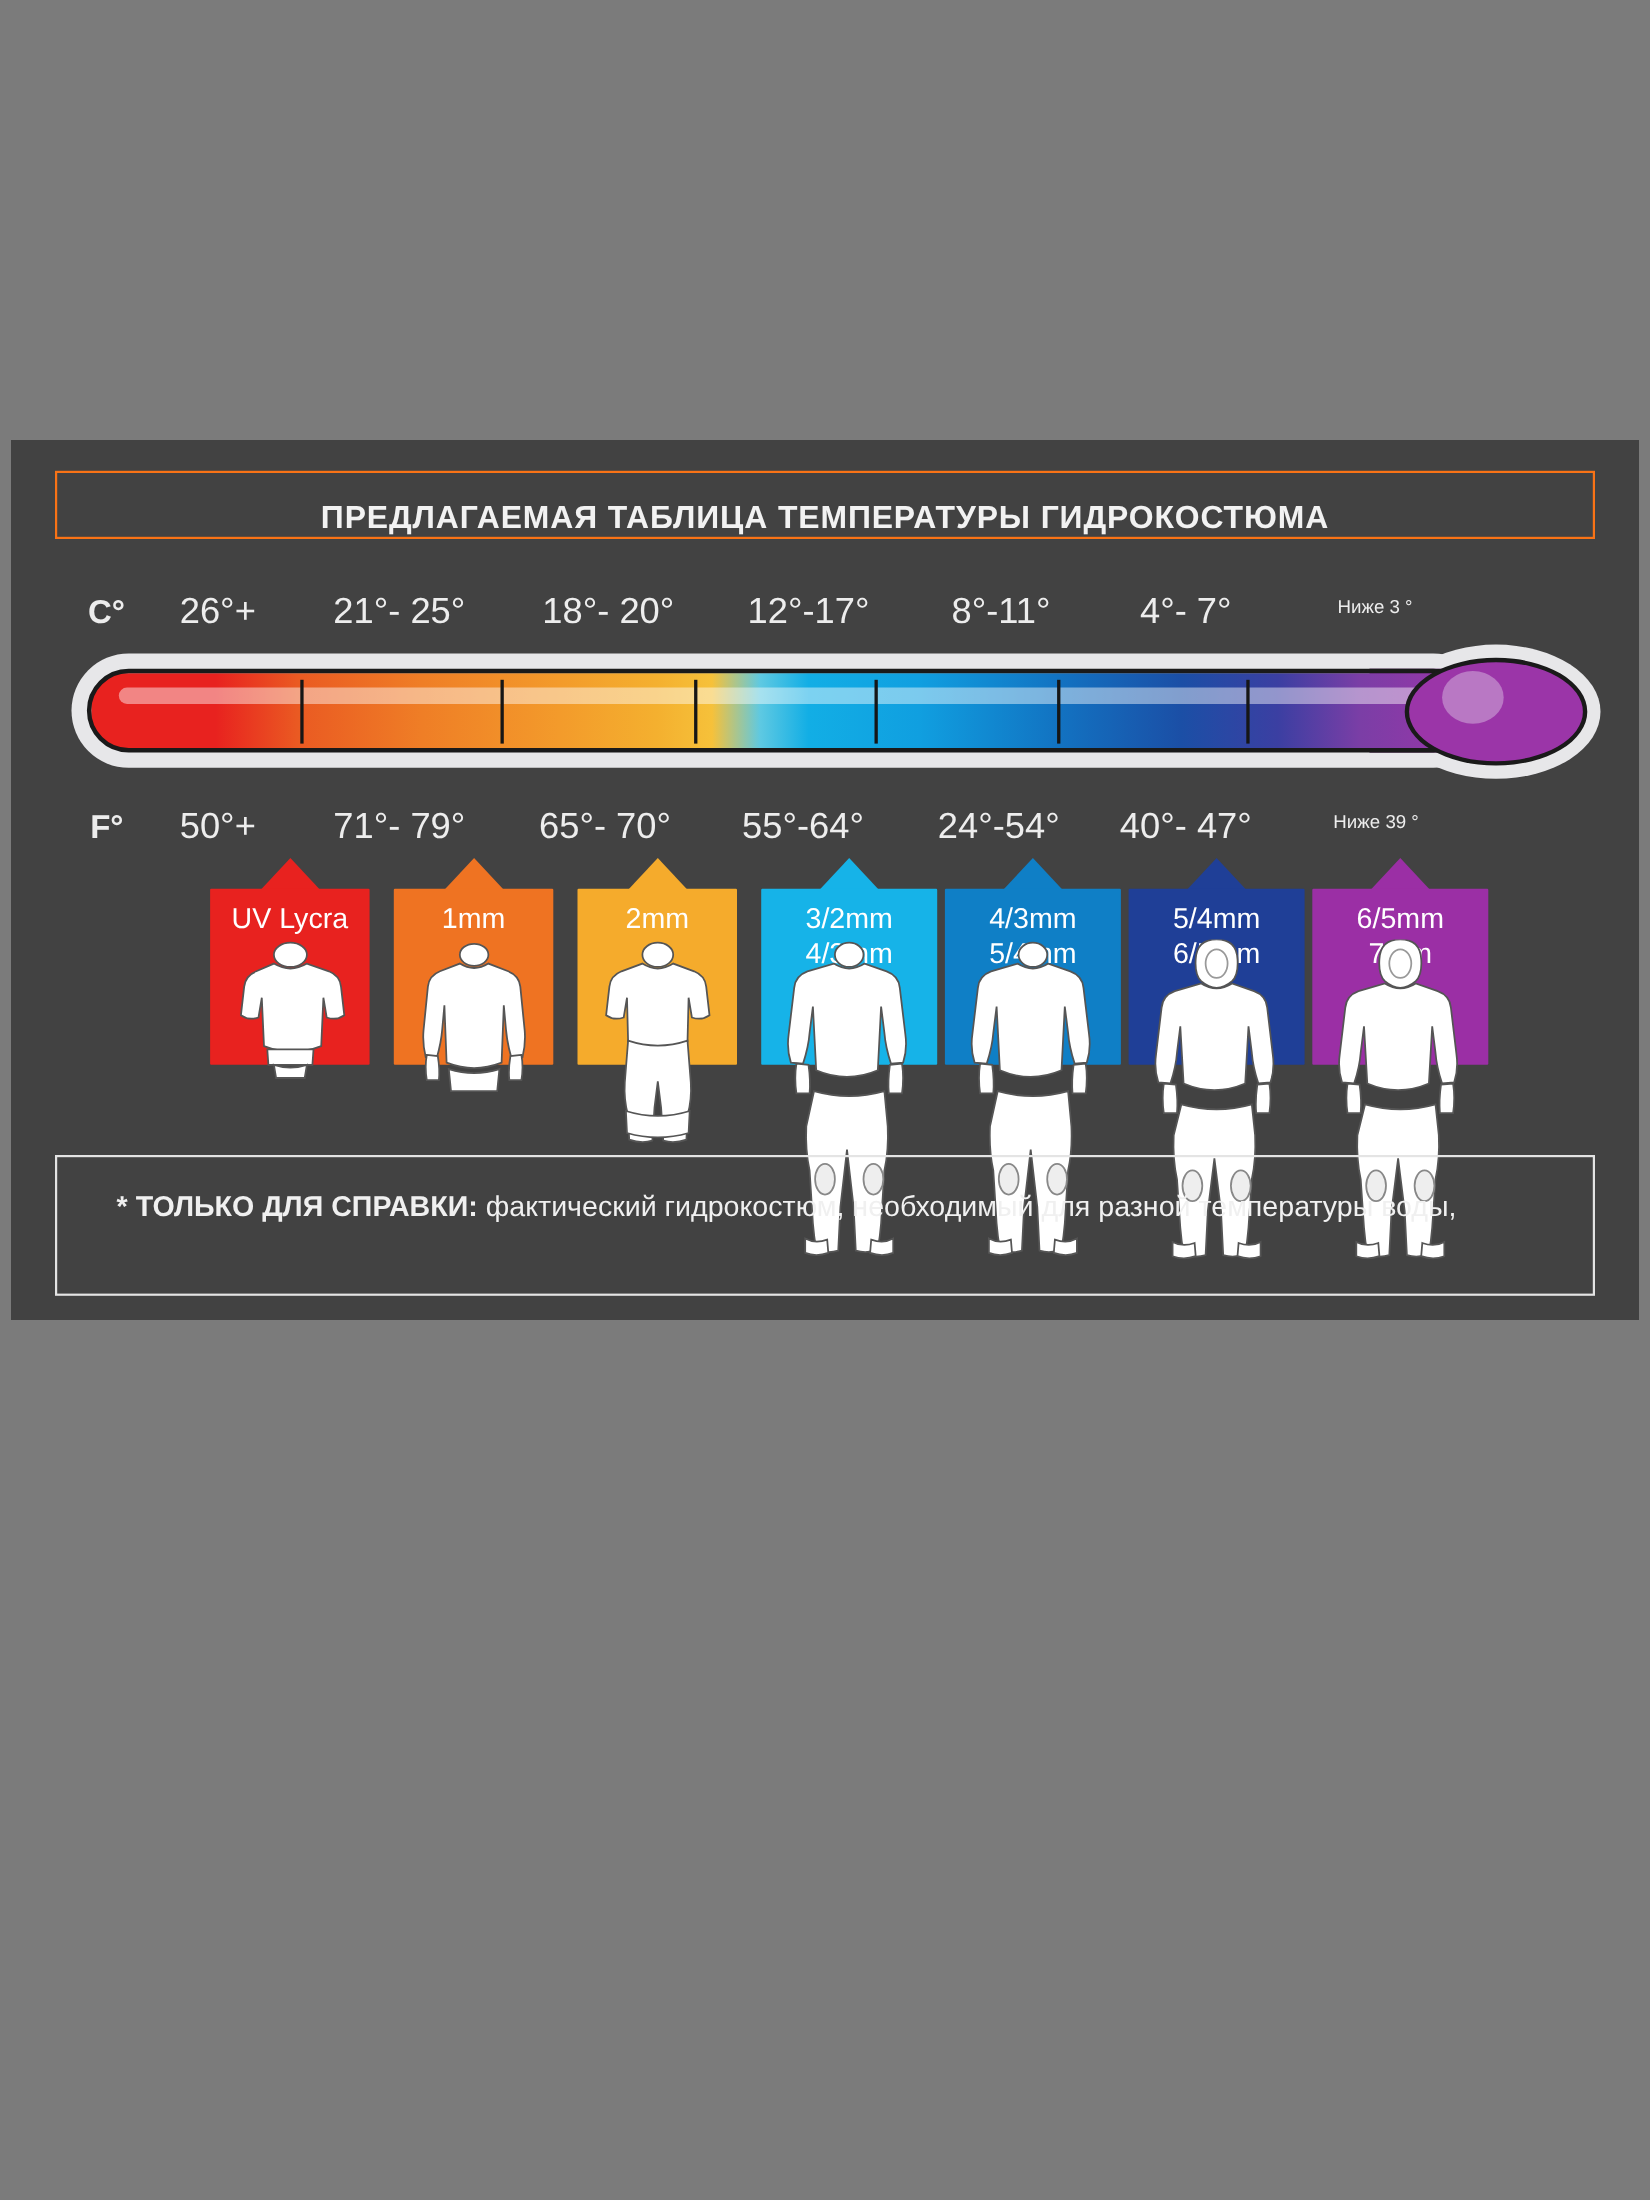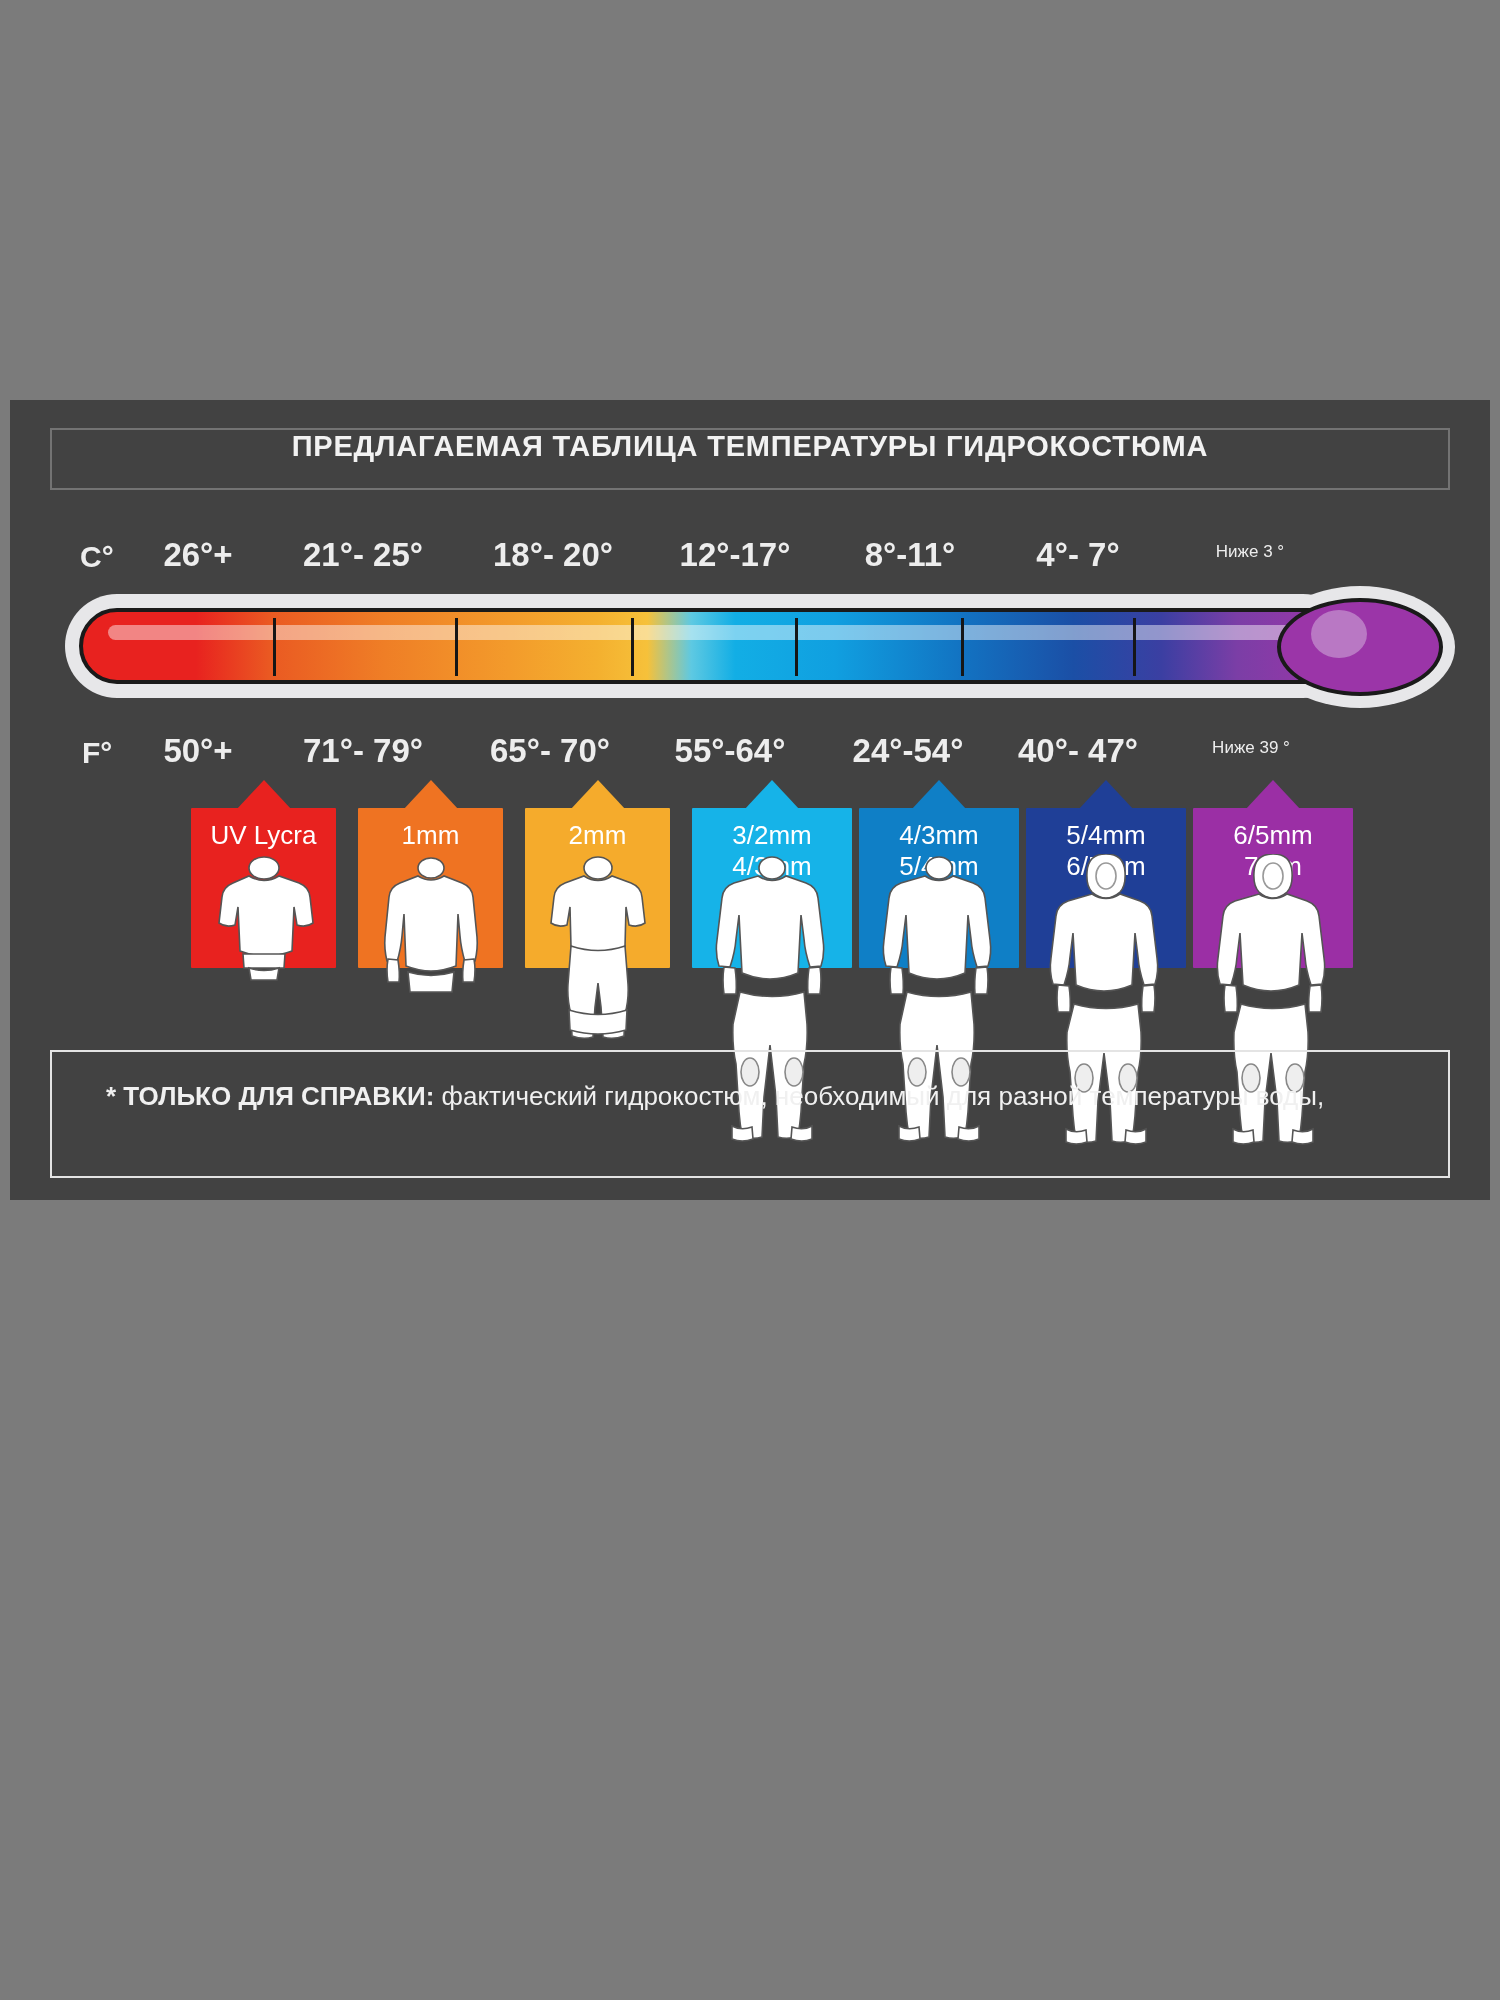--- a/index.html
+++ b/index.html
@@ -12,38 +12,38 @@
   .poster{
     position:absolute;
     left:10px;top:400px;
     width:1480px;height:800px;
     background:#424242;
   }
 
   
   .title-box{
     position:absolute;left:40px;top:28px;width:1400px;height:62px;
-    border:2px solid #737373;
+    border:2px solid #f97316;
     box-sizing:border-box;
-    display:flex;align-items:flex-start;justify-content:center;
+    display:flex;align-items:flex-end;justify-content:center;
   }
   .title-box span{
     color:#f2f2f2;font-size:29px;font-weight:bold;letter-spacing:.8px;
     white-space:nowrap;
   }
 
   
   .scale-row{position:absolute;left:0;width:1480px;height:44px;}
   .scale-row.c{top:134px;}
   .scale-row.f{top:330px;}
   .scale-row .unit{
     position:absolute;color:#ededed;font-size:30px;font-weight:600;
   }
   .scale-row .cell{
-    position:absolute;color:#ededed;font-size:33px;font-weight:700;
+    position:absolute;color:#ededed;font-size:33px;font-weight:400;
     text-align:center;white-space:nowrap;
   }
   .scale-row .cell.small{font-size:17px;font-weight:500;}
 
   
   .thermo{
     position:absolute;left:55px;top:188px;width:1390px;height:118px;
   }
   .thermo .shell{
     position:absolute;left:0;top:6px;width:1290px;height:104px;

